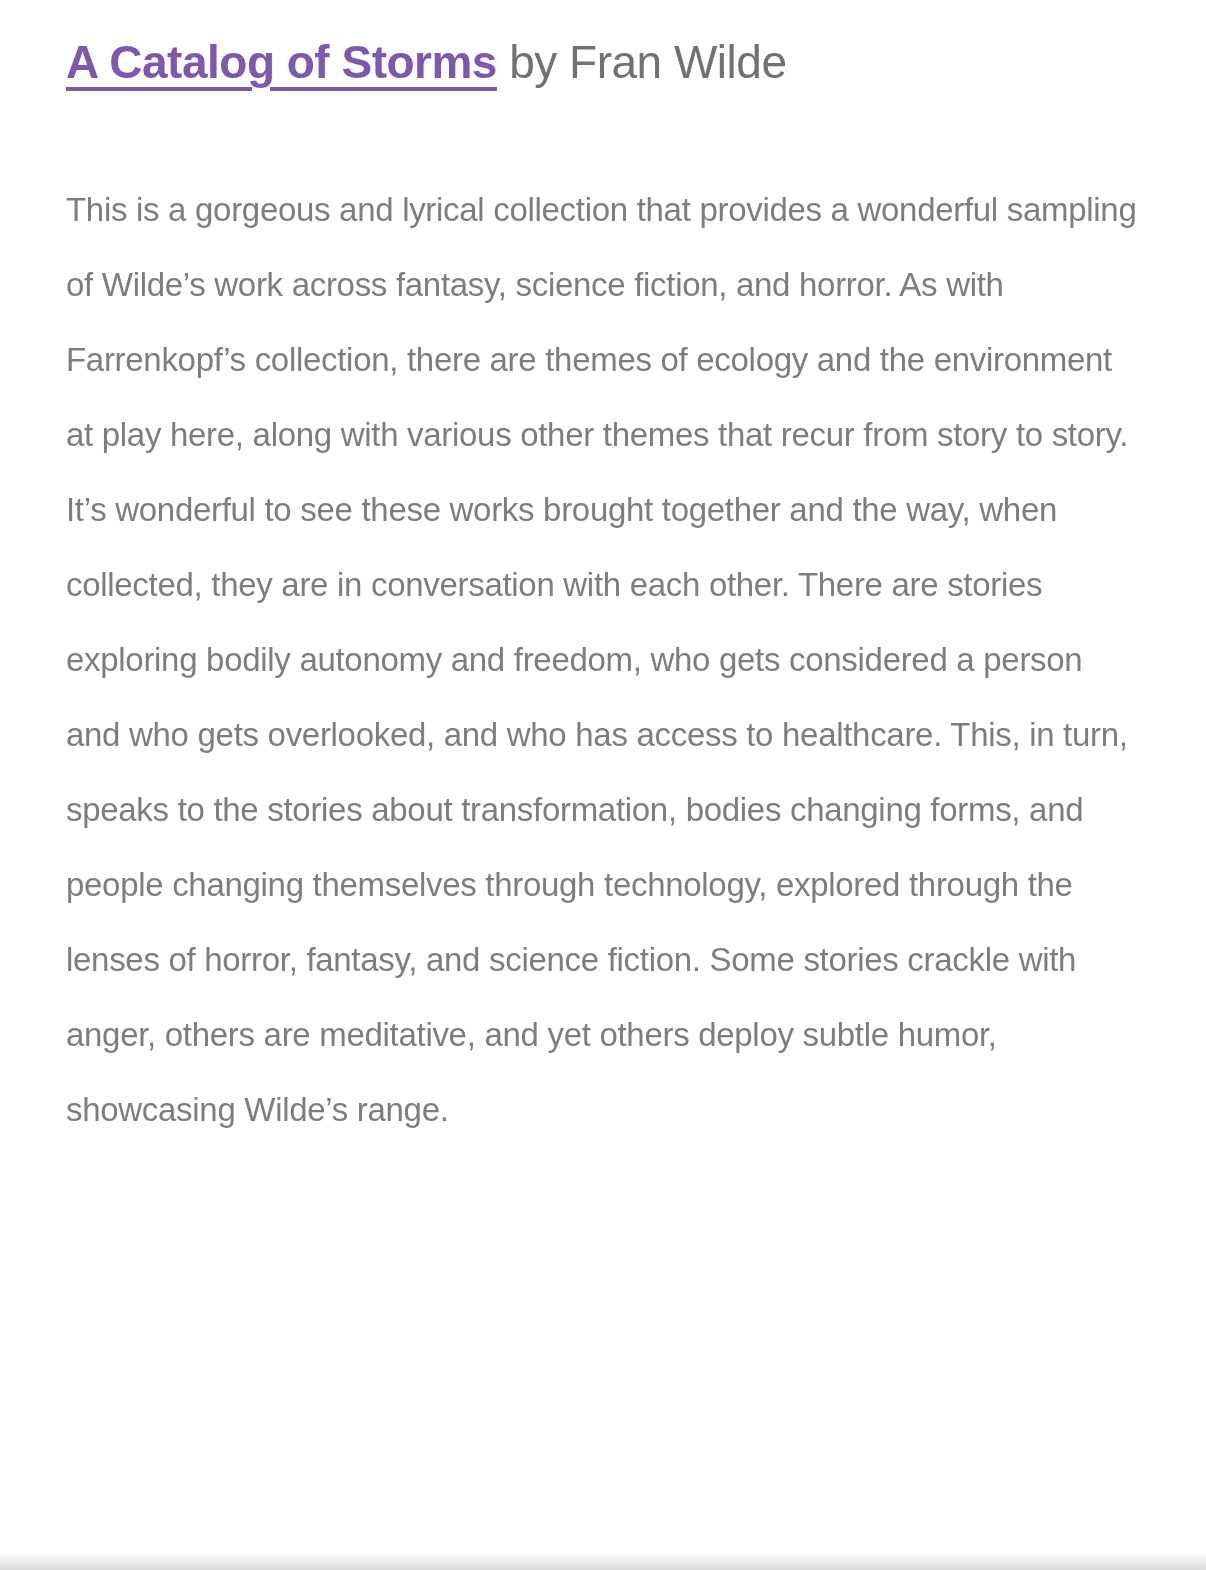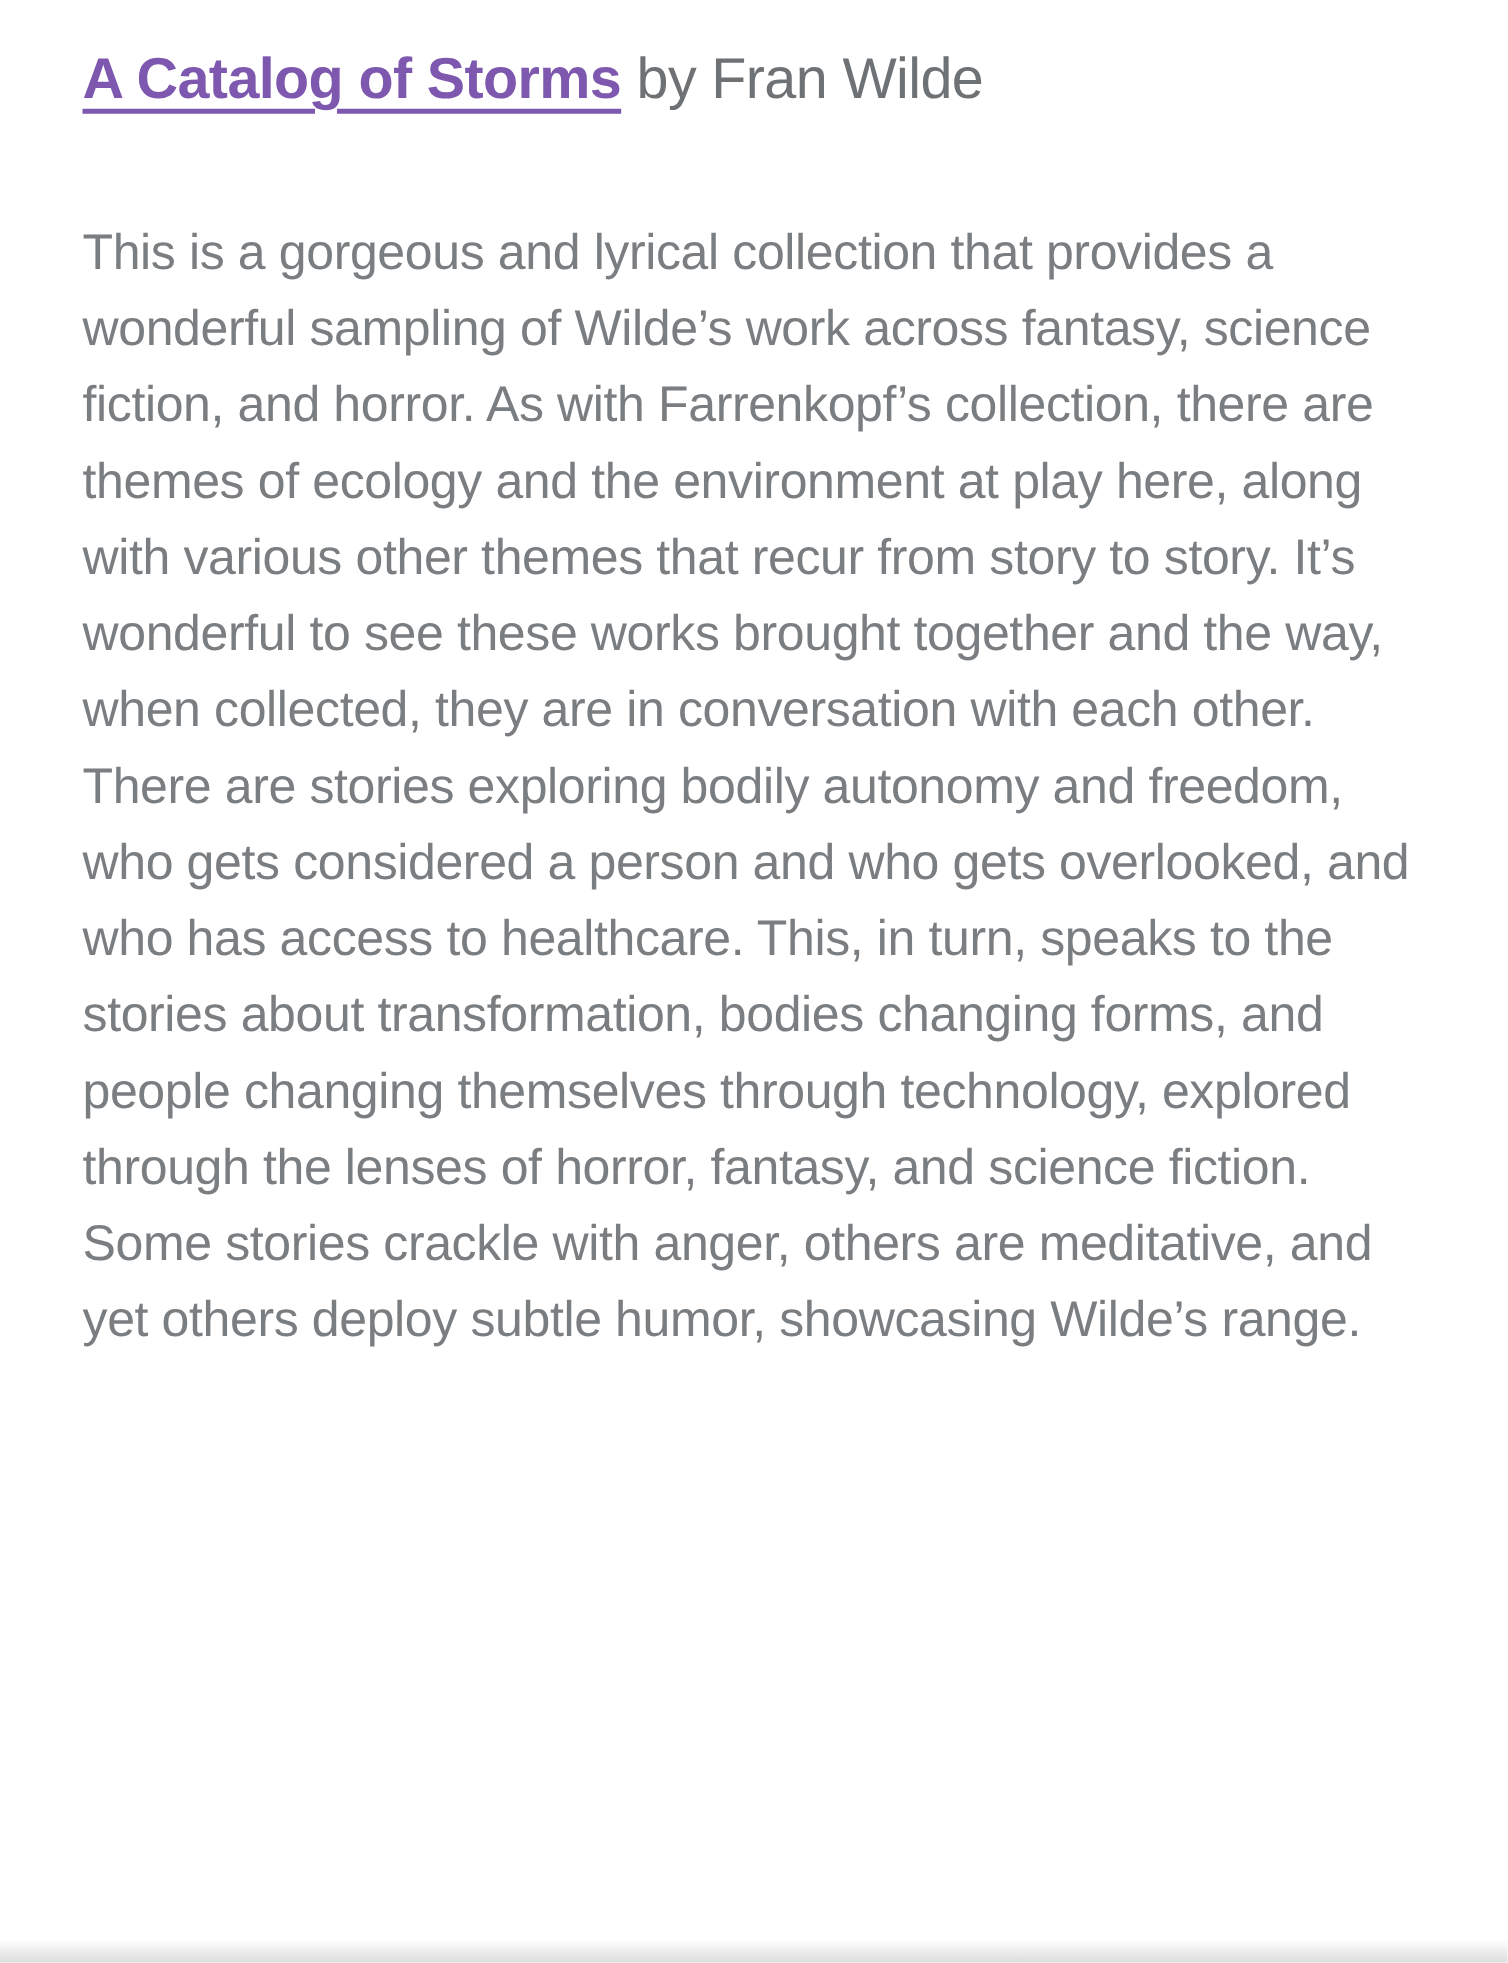--- a/index.html
+++ b/index.html
@@ -34,22 +34,22 @@
     font-weight: 700;
     text-decoration: underline;
     text-decoration-color: var(--link);
     text-decoration-thickness: 4px;
     text-underline-offset: 9px;
     cursor: pointer;
     text-align: right;
   }
   .review {
     margin: 82px 0 0 0;
-    font-size: 40px;
-    line-height: 61px;
+    font-size: 33px;
+    line-height: 75px;
     letter-spacing: -0.3px;
     color: var(--text);
   }
   .bottom-fade {
     position: fixed;
     left: 0;
     bottom: 0;
     width: 100%;
     height: 18px;
     background: linear-gradient(to bottom, rgba(255,255,255,0) 0%, var(--edge) 100%);

